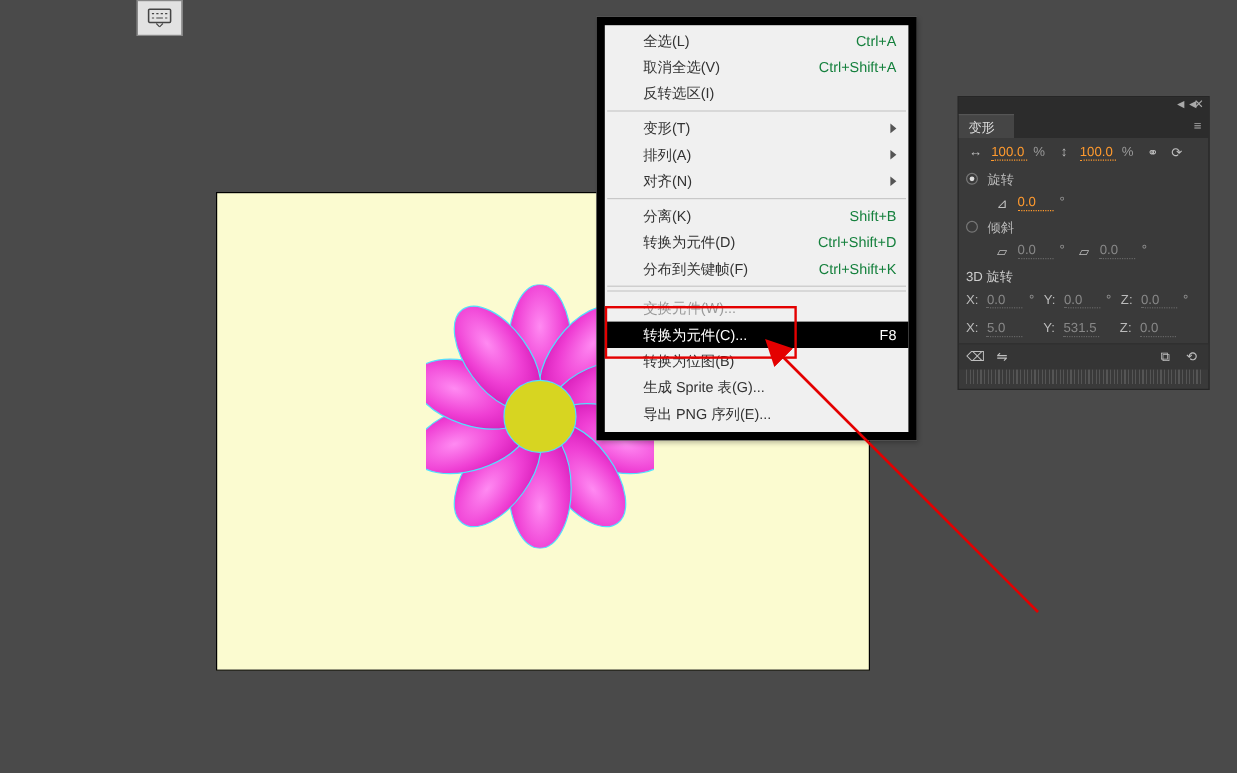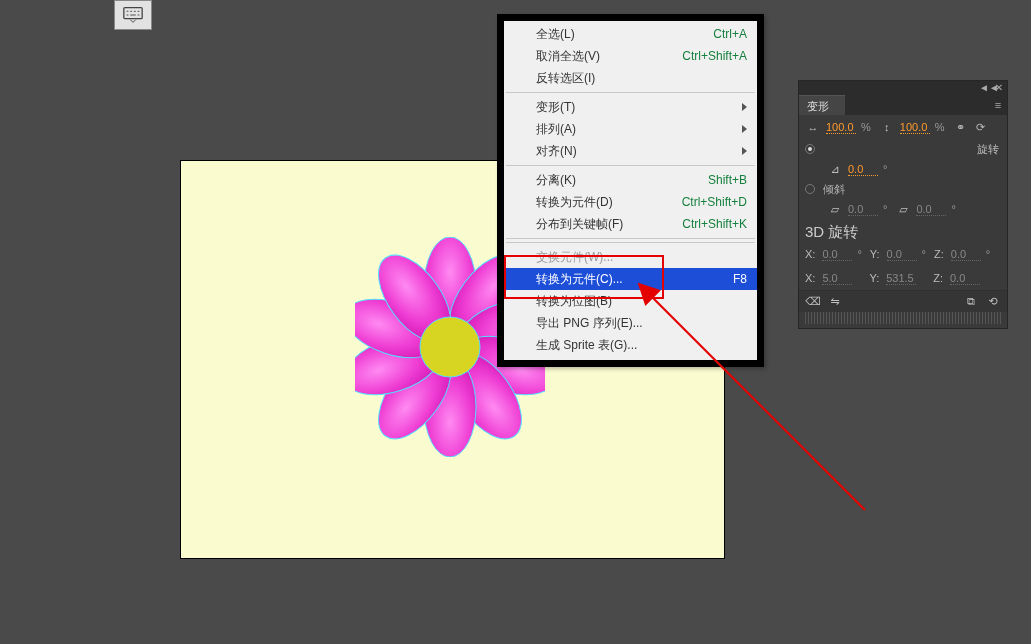--- a/index.html
+++ b/index.html
@@ -63,21 +63,21 @@
   }
   .ctx-item {
     display: flex;
     align-items: center;
     height: 22px;
     padding: 0 10px 0 32px;
     position: relative;
     cursor: default;
   }
   .ctx-item.disabled { color: #9a9a9a; }
-  .ctx-item.highlight { background: #1d4ed8; color: #fff; }
+  .ctx-item.highlight { background: #000000; color: #fff; }
   .ctx-label { flex: 1; }
   .ctx-shortcut { color: #15803d; font-size: 12px; }
   .ctx-item.highlight .ctx-shortcut { color: #fff; }
   .ctx-sep {
     height: 1px;
     background: #c8c8c8;
     margin: 3px 2px;
   }
   .ctx-sub-arrow {
     width: 0; height: 0;
@@ -177,21 +177,21 @@
   }
   .unit { color: #999; margin-right: 4px; font-size: 11px; }
   .lbl { color: #bbb; margin-right: 2px; font-size: 11px; }
   .radio {
     width: 10px; height: 10px; border-radius: 50%; border: 1px solid #777;
     margin-right: 4px; display:inline-block; position: relative;
   }
   .radio.on::after {
     content:""; position:absolute; left:2px; top:2px; width:4px; height:4px; border-radius:50%; background:#ddd;
   }
-  .section-header { color: #ccc; padding: 4px 6px 0 6px; font-size: 15px; }
+  .section-header { color: #ccc; padding: 4px 6px 0 6px; font-size: 11px; }
   .panel-bottom {
     height: 22px;
     border-top: 1px solid #303030;
     display:flex; align-items:center; padding: 0 6px; gap:6px;
     background: #353535;
   }
   .panel-bottom .spacer { flex:1; }
   .slider-track {
     height: 12px;
     background: repeating-linear-gradient(90deg,#555 0,#555 1px,#3a3a3a 1px,#3a3a3a 3px);
@@ -311,24 +311,24 @@
     <span class="ctx-label">交换元件(W)...</span>
   </div>
   <div class="ctx-item highlight">
     <span class="ctx-label">转换为元件(C)...</span>
     <span class="ctx-shortcut">F8</span>
   </div>
   <div class="ctx-item">
     <span class="ctx-label">转换为位图(B)</span>
   </div>
   <div class="ctx-item">
+    <span class="ctx-label">生成 Sprite 表(G)...</span>
+  </div>
+  <div class="ctx-item">
     <span class="ctx-label">导出 PNG 序列(E)...</span>
-  </div>
-  <div class="ctx-item">
-    <span class="ctx-label">生成 Sprite 表(G)...</span>
   </div>
 </div>
 
 <div class="red-box"></div>
 
 <svg class="red-arrow" viewBox="0 0 260 260">
   <defs>
     <marker id="ah" markerWidth="10" markerHeight="10" refX="2" refY="5" orient="auto">
       <path d="M0,0 L10,5 L0,10 z" fill="#e40000"></path>
     </marker>
@@ -352,21 +352,21 @@
     <span class="icon-btn">↔</span>
     <span class="val">100.0</span>
     <span class="unit">%</span>
     <span class="icon-btn">↕</span>
     <span class="val">100.0</span>
     <span class="unit">%</span>
     <span class="icon-btn">⚭</span>
     <span class="icon-btn">⟳</span>
   </div>
 
-  <div class="panel-row" style="height:20px; border-top:none;justify-content:space-between;">
+  <div class="panel-row" style="height:20px; border-top:none;">
     <span class="radio on"></span>
     <span class="lbl">旋转</span>
   </div>
   <div class="panel-row" style="height:20px; border-top:none; padding-left:28px;">
     <span class="icon-btn">⊿</span>
     <span class="val">0.0</span>
     <span class="unit">°</span>
   </div>
 
   <div class="panel-row" style="height:20px; border-top:none;">

